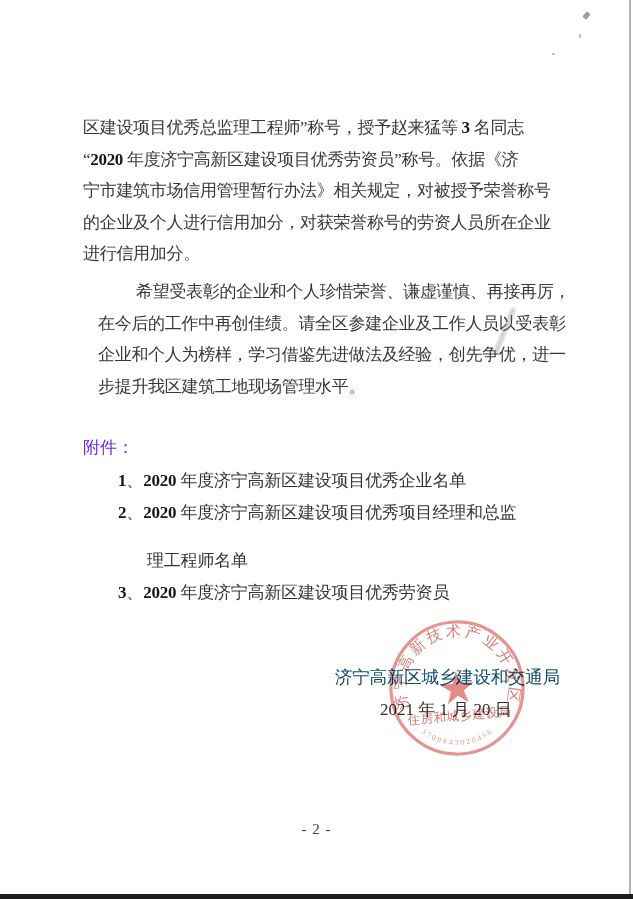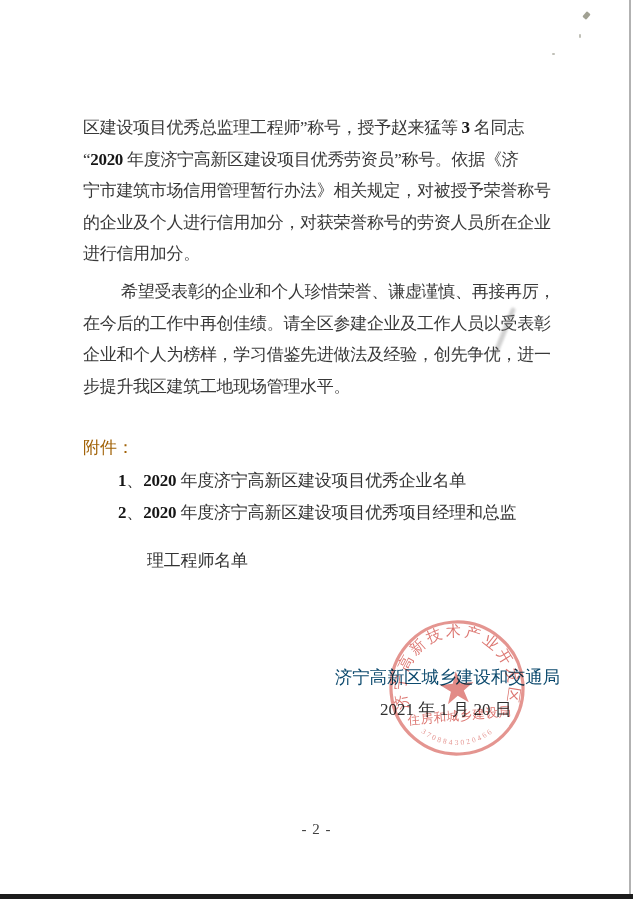--- a/index.html
+++ b/index.html
@@ -21,23 +21,23 @@
     font-size:17px;
     line-height:31.5px;
     letter-spacing:-0.3px;
   }
   .tline { white-space:pre; }
   .tline.ind  { padding-left:38px; }
   .tline.cont { padding-left:29px;margin-top:16px; }
   .bnum { font-weight:bold; color:#161616; }
 
   .p1 { left:83px; top:112px;  width:480px; }
-  .p2 { left:83px; top:276px;  width:480px; }
+  .p2 { left:98px; top:276px;  width:480px; }
 
-  .attach-label { position:absolute; left:83px;  top:436px; font-size:17px; color:#a16207; white-space:pre; }
+  .attach-label { position:absolute; left:83px;  top:436px; font-size:17px; color:#6d28d9; white-space:pre; }
   .attach-list  { position:absolute; left:118px; top:465px; width:450px;
                   font-size:17px; line-height:32px; color:#333; letter-spacing:-0.2px; }
 
   .agency { position:absolute; left:335px; top:665px; font-size:17.5px;
             letter-spacing:-0.2px; color:#0c4a6e; white-space:pre; z-index:2; }
   .issue-date { position:absolute; left:380px; top:698px; font-size:17px;
             color:#2f2f2f; white-space:pre; z-index:2; }
 
   .page-num { position:absolute; left:0; top:821px; width:633px;
               text-align:center; font-size:15px; color:#3f3f3f;
@@ -91,20 +91,21 @@
       <div class="tline"><span>在今后的工作中再创佳绩。请全区参建企业及工作人员以受表彰</span></div>
       <div class="tline"><span>企业和个人为榜样，学习借鉴先进做法及经验，创先争优，进一</span></div>
       <div class="tline"><span>步提升我区建筑工地现场管理水平。</span></div>
     </div>
 
   <div class="attach-label">附件：</div>
   <div class="attach-list">
       <div class="tline"><span class="bnum">1</span><span>、</span><span class="bnum">2020</span><span> 年度济宁高新区建设项目优秀企业名单</span></div>
       <div class="tline"><span class="bnum">2</span><span>、</span><span class="bnum">2020</span><span> 年度济宁高新区建设项目优秀项目经理和总监</span></div>
       <div class="tline cont"><span>理工程师名单</span></div>
+      <div class="tline"><span class="bnum">3</span><span>、</span><span class="bnum">2020</span><span> 年度济宁高新区建设项目优秀劳资员</span></div>
     </div>
 
   <div class="agency">济宁高新区城乡建设和交通局</div>
   <div class="issue-date">2021 年 1 月 20 日</div>
 
   <div class="seal">
     <svg viewBox="0 0 144 144">
       <defs>
         <path id="arcTop" d="M 23.1 89.8 A 52 52 0 1 1 120.9 89.8" fill="none"></path>
         <path id="arcBottom" d="M 31.7 112.3 A 57 57 0 0 0 112.3 112.3" fill="none"></path>

